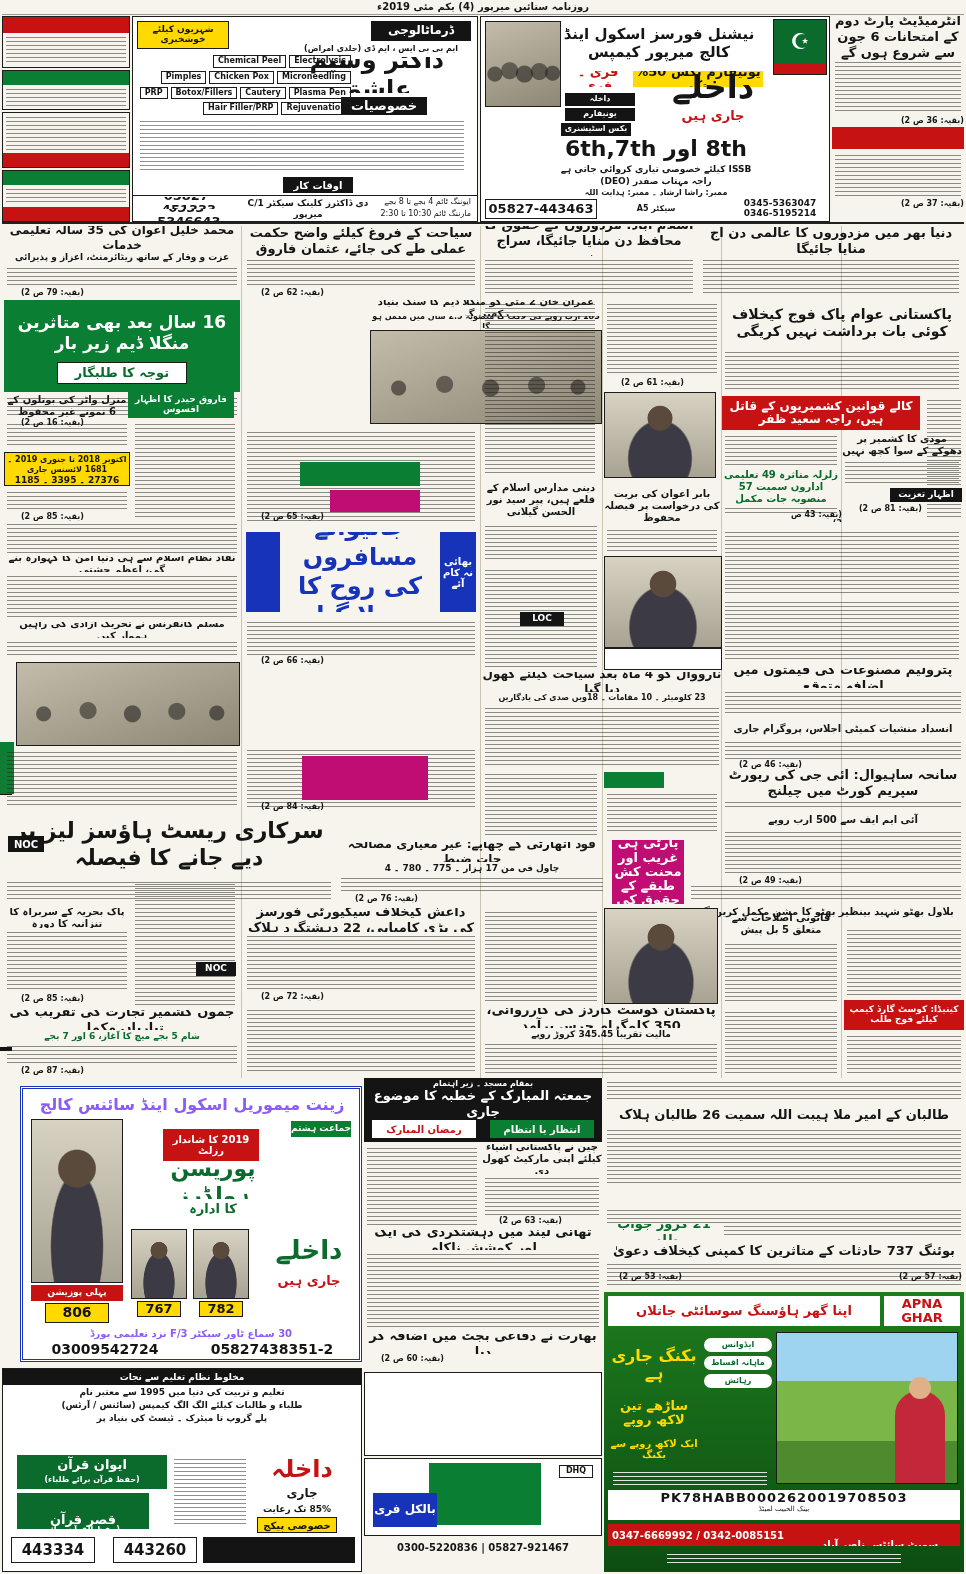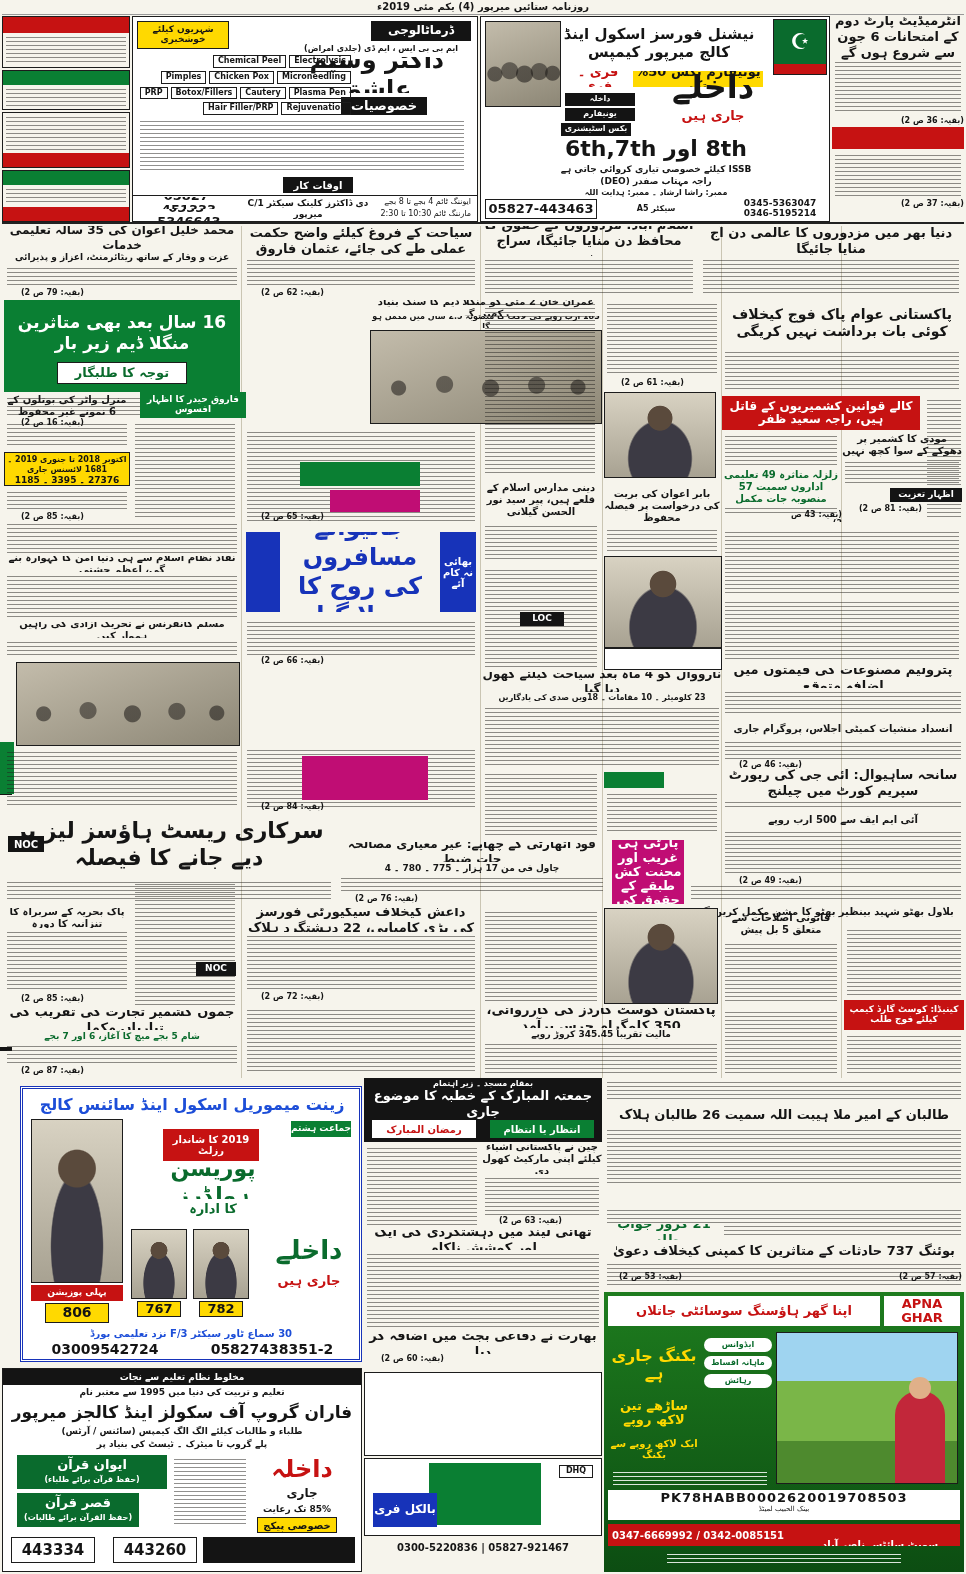--- a/index.html
+++ b/index.html
@@ -18,21 +18,21 @@
 .vline{width:1px;background:#cac5b3}
 .red{background:#c61212;color:#fff}
 .green{background:#0a7f33;color:#fff}
 .dgreen{background:#0a6b2d;color:#fff}
 .blue{background:#1733b9;color:#fff}
 .magenta{background:#c00d74;color:#fff}
 .yellow{background:#ffd900;color:#131313}
 .black{background:#141414;color:#fff}
 .cont{font-size:8px;font-weight:700}
 .f7{font-size:7px}.f8{font-size:8px}.f9{font-size:9px}.f10{font-size:10px}.f11{font-size:13px}.f12{font-size:12px}.f13{font-size:13px}.f14{font-size:14px}.f15{font-size:15px}.f16{font-size:16px}.f17{font-size:17px}.f20{font-size:24px}.f22{font-size:22px}.f24{font-size:24px}.f26{font-size:26px}.f32{font-size:32px}
-.gtx{color:#0a6b2d}.btx{color:#1d4ed8}.rtx{color:#c61212}.bluetx{color:#1733b9}
+.gtx{color:#0a6b2d}.btx{color:#8b5cf6}.rtx{color:#c61212}.bluetx{color:#1733b9}
 </style>
 </head>
 <body>
 
 <div class="page">
 
   <div class="abs vline" style="left:241px;top:226px;height:852px"></div>
   <div class="abs vline" style="left:480px;top:226px;height:852px"></div>
   <div class="abs vline" style="left:602px;top:226px;height:852px"></div>
   <div class="abs vline" style="left:721px;top:226px;height:852px"></div>
@@ -173,21 +173,21 @@
 
   <div class="abs hl f10" style="left:4px;top:392px;width:126px;height:28px">منرل واٹر کی بوتلوں کے 6 نمونے غیر محفوظ</div>
   <div class="abs ft" style="left:4px;top:420px;width:126px;height:30px"></div>
   <div class="abs yellow b" style="left:4px;top:452px;width:126px;height:34px;padding:2px">
     <div class="hl f8">اکتوبر 2018 تا جنوری 2019 ۔ 1681 لائسنس جاری</div>
     <div class="hl f9">27376 ۔ 3395 ۔ 1185</div>
   </div>
   <div class="abs ft" style="left:4px;top:488px;width:126px;height:24px"></div>
   <div class="abs cont" style="left:4px;top:512px;width:80px;height:12px">(بقیہ: 85 ص 2)</div>
 
-  <div class="abs green chip f9" style="left:140px;top:392px;width:106px;height:26px">فاروق حیدر کا اظہار افسوس</div>
+  <div class="abs green chip f9" style="left:128px;top:392px;width:106px;height:26px">فاروق حیدر کا اظہار افسوس</div>
   <div class="abs ft" style="left:132px;top:420px;width:106px;height:100px"></div>
 
   <div class="abs ft" style="left:244px;top:428px;width:234px;height:96px"></div>
   <div class="abs green ftw" style="left:300px;top:462px;width:120px;height:24px"></div>
   <div class="abs magenta ftw" style="left:330px;top:490px;width:90px;height:22px"></div>
   <div class="abs cont" style="left:244px;top:512px;width:80px;height:12px">(بقیہ: 65 ص 2)</div>
 
   <div class="abs" style="left:244px;top:528px;width:234px;height:88px">
     <div class="abs blue ftw" style="left:2px;top:4px;width:34px;height:80px"></div>
     <div class="abs blue chip f10" style="right:2px;top:4px;width:36px;height:80px">بھائی نہ کام آئے</div>
@@ -321,30 +321,29 @@
     <div class="abs hl f26 gtx" style="left:240px;top:140px;width:92px;height:44px">داخلے</div>
     <div class="abs hl f11 rtx" style="left:240px;top:184px;width:92px;height:16px">جاری ہیں</div>
     <div class="abs hl f10 btx" style="left:8px;top:238px;width:320px;height:14px">30 سماع ٹاور سیکٹر F/3 نزد تعلیمی بورڈ</div>
     <div class="abs chip f14" style="left:12px;top:252px;width:140px;height:18px">03009542724</div>
     <div class="abs chip f14" style="right:12px;top:252px;width:150px;height:18px">05827438351-2</div>
   </div>
 
   <div class="abs b" style="left:2px;top:1368px;width:360px;height:204px;background:#fff">
     <div class="black hl f9" style="height:16px">مخلوط نظام تعلیم سے نجات</div>
     <div class="hl f9" style="height:14px">تعلیم و تربیت کی دنیا میں 1995 سے معتبر نام</div>
-    <div class="hl f17" style="height:26px">فاران گروپ آف سکولز اینڈ کالجز میرپور</div>
     <div class="hl f9" style="height:13px">طلباء و طالبات کیلئے الگ الگ کیمپس (سائنس / آرٹس)</div>
     <div class="hl f9" style="height:12px">پلے گروپ تا میٹرک ۔ ٹیسٹ کی بنیاد پر</div>
     <div class="abs hl f24 rtx" style="right:14px;top:86px;width:90px;height:30px">داخلہ</div>
     <div class="abs hl f12" style="right:14px;top:116px;width:90px;height:16px">جاری</div>
     <div class="abs dgreen" style="left:14px;top:86px;width:150px;height:34px;padding:1px">
       <div class="hl f13" style="height:18px;color:#fff">ایوان قرآن</div>
       <div class="hl f8" style="height:12px;color:#fff">(حفظ قرآن برائے طلباء)</div>
     </div>
-    <div class="abs dgreen" style="left:14px;top:124px;width:122px;height:34px;padding:1px">
+    <div class="abs dgreen" style="left:14px;top:124px;width:132px;height:34px;padding:18px">
       <div class="hl f13" style="height:18px;color:#fff">قصر قرآن</div>
       <div class="hl f8" style="height:12px;color:#fff">(حفظ القرآن برائے طالبات)</div>
     </div>
     <div class="abs ft" style="left:168px;top:86px;width:78px;height:72px"></div>
     <div class="abs hl f9" style="right:14px;top:134px;width:100px;height:12px">85% تک رعایت</div>
     <div class="abs yellow b chip f10" style="right:24px;top:148px;width:80px;height:16px">خصوصی پیکج</div>
     <div class="abs b chip f15" style="left:8px;top:168px;width:84px;height:26px">443334</div>
     <div class="abs b chip f15" style="left:110px;top:168px;width:84px;height:26px">443260</div>
     <div class="abs black ftw" style="left:200px;top:168px;width:152px;height:26px"></div>
   </div>

